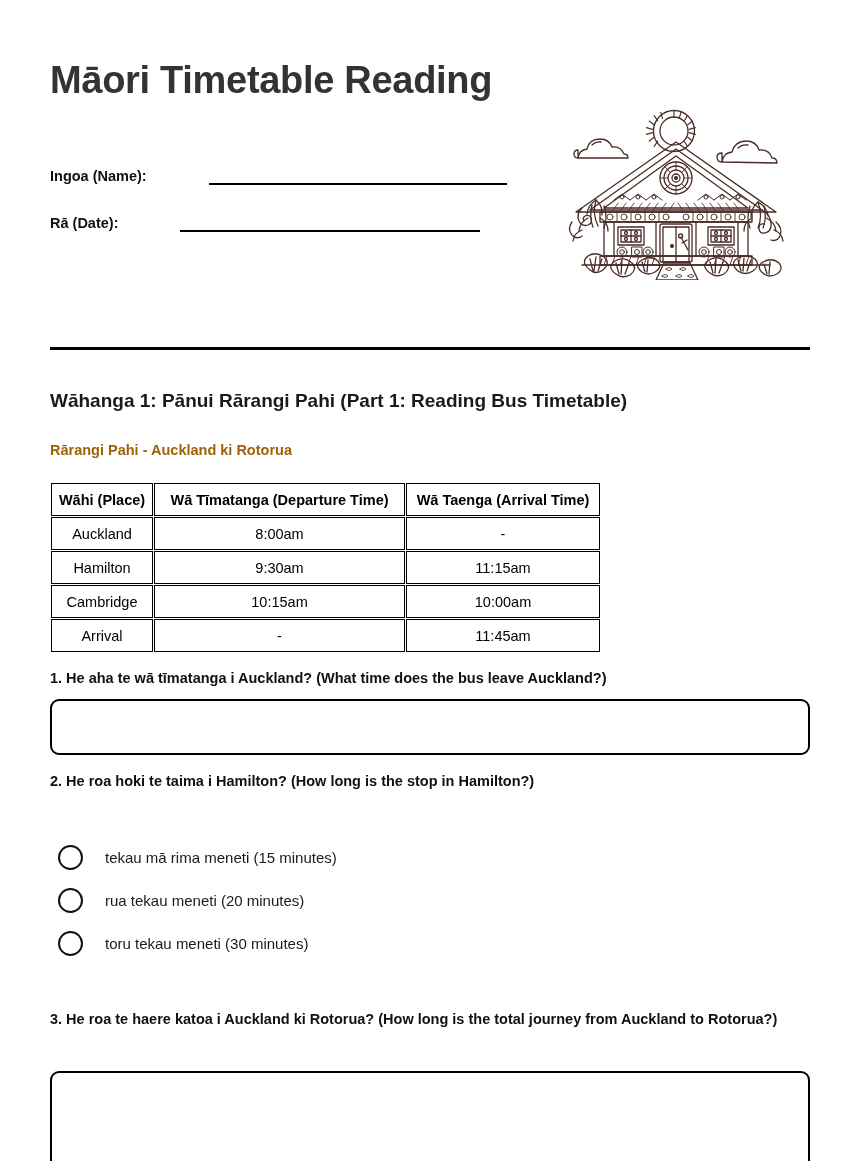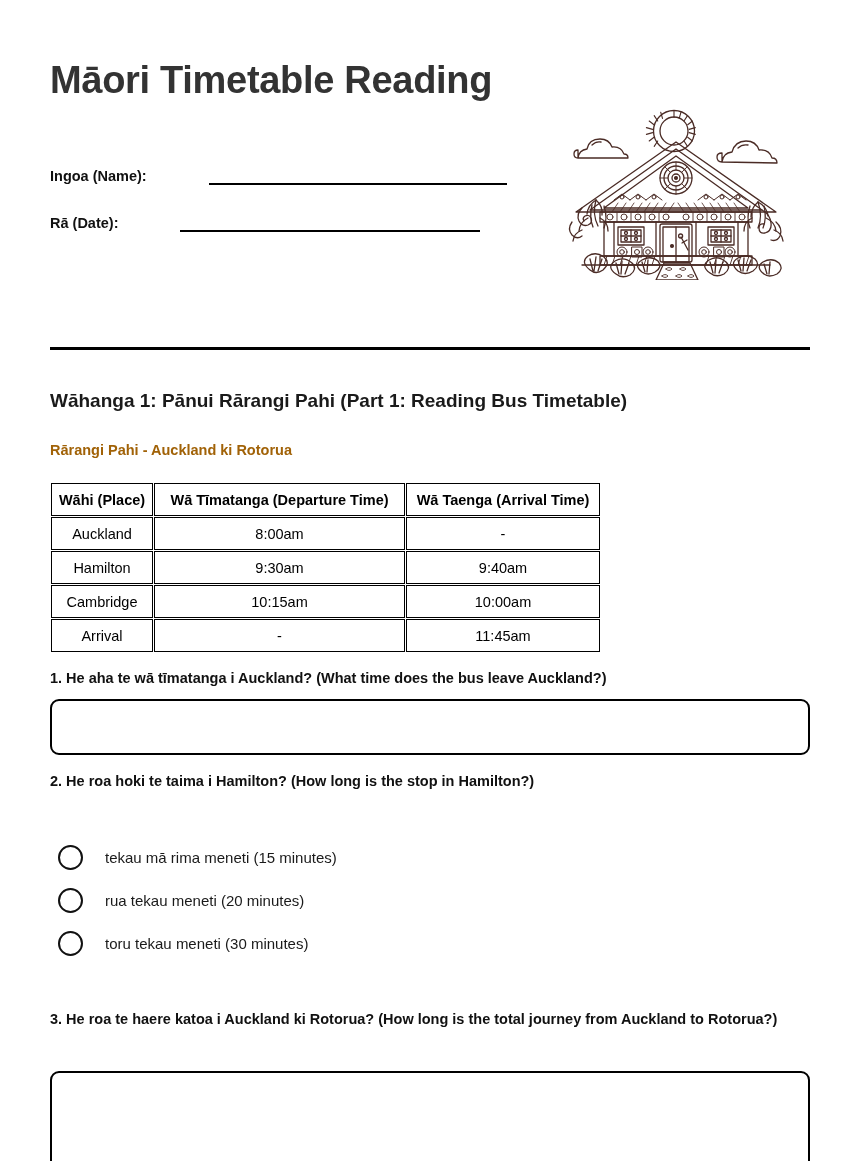--- a/index.html
+++ b/index.html
@@ -457,21 +457,21 @@
     </thead>
     <tbody>
       <tr>
         <td class="c0">Auckland</td>
         <td class="c1">8:00am</td>
         <td class="c2">-</td>
       </tr>
       <tr>
         <td class="c0">Hamilton</td>
         <td class="c1">9:30am</td>
-        <td class="c2">9:40am</td>
+        <td class="c2">11:15am</td>
       </tr>
       <tr>
         <td class="c0">Cambridge</td>
         <td class="c1">10:15am</td>
         <td class="c2">10:00am</td>
       </tr>
       <tr>
         <td class="c0">Arrival</td>
         <td class="c1">-</td>
         <td class="c2">11:45am</td>

